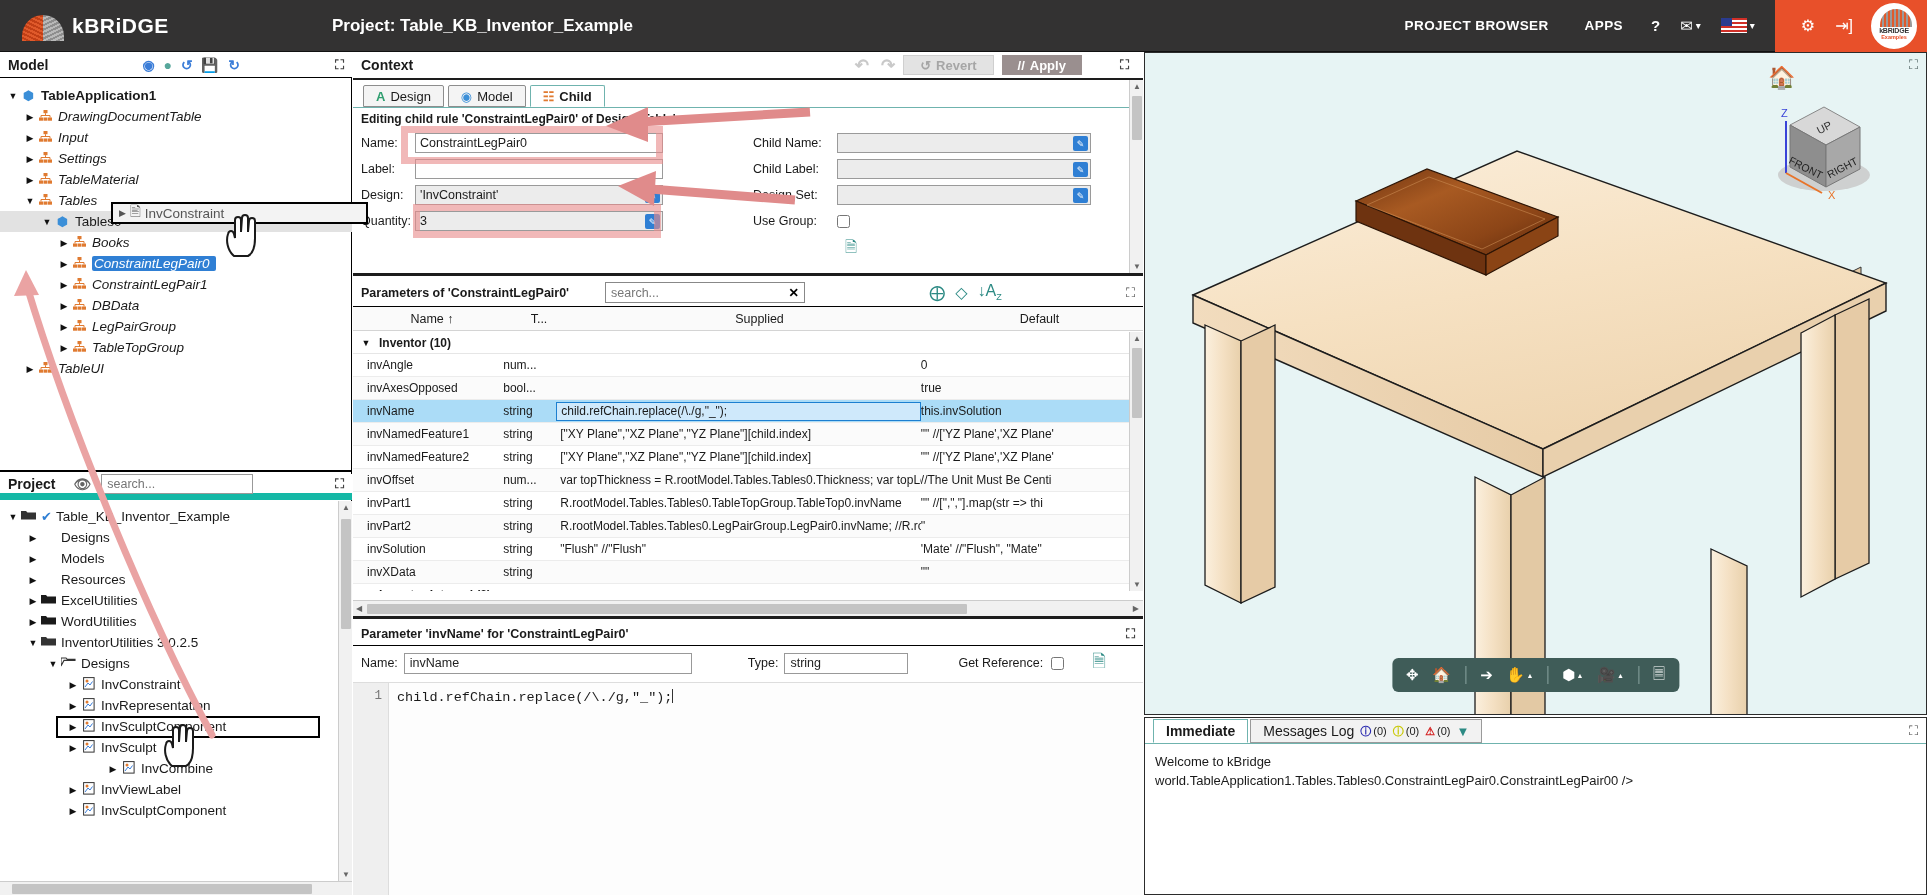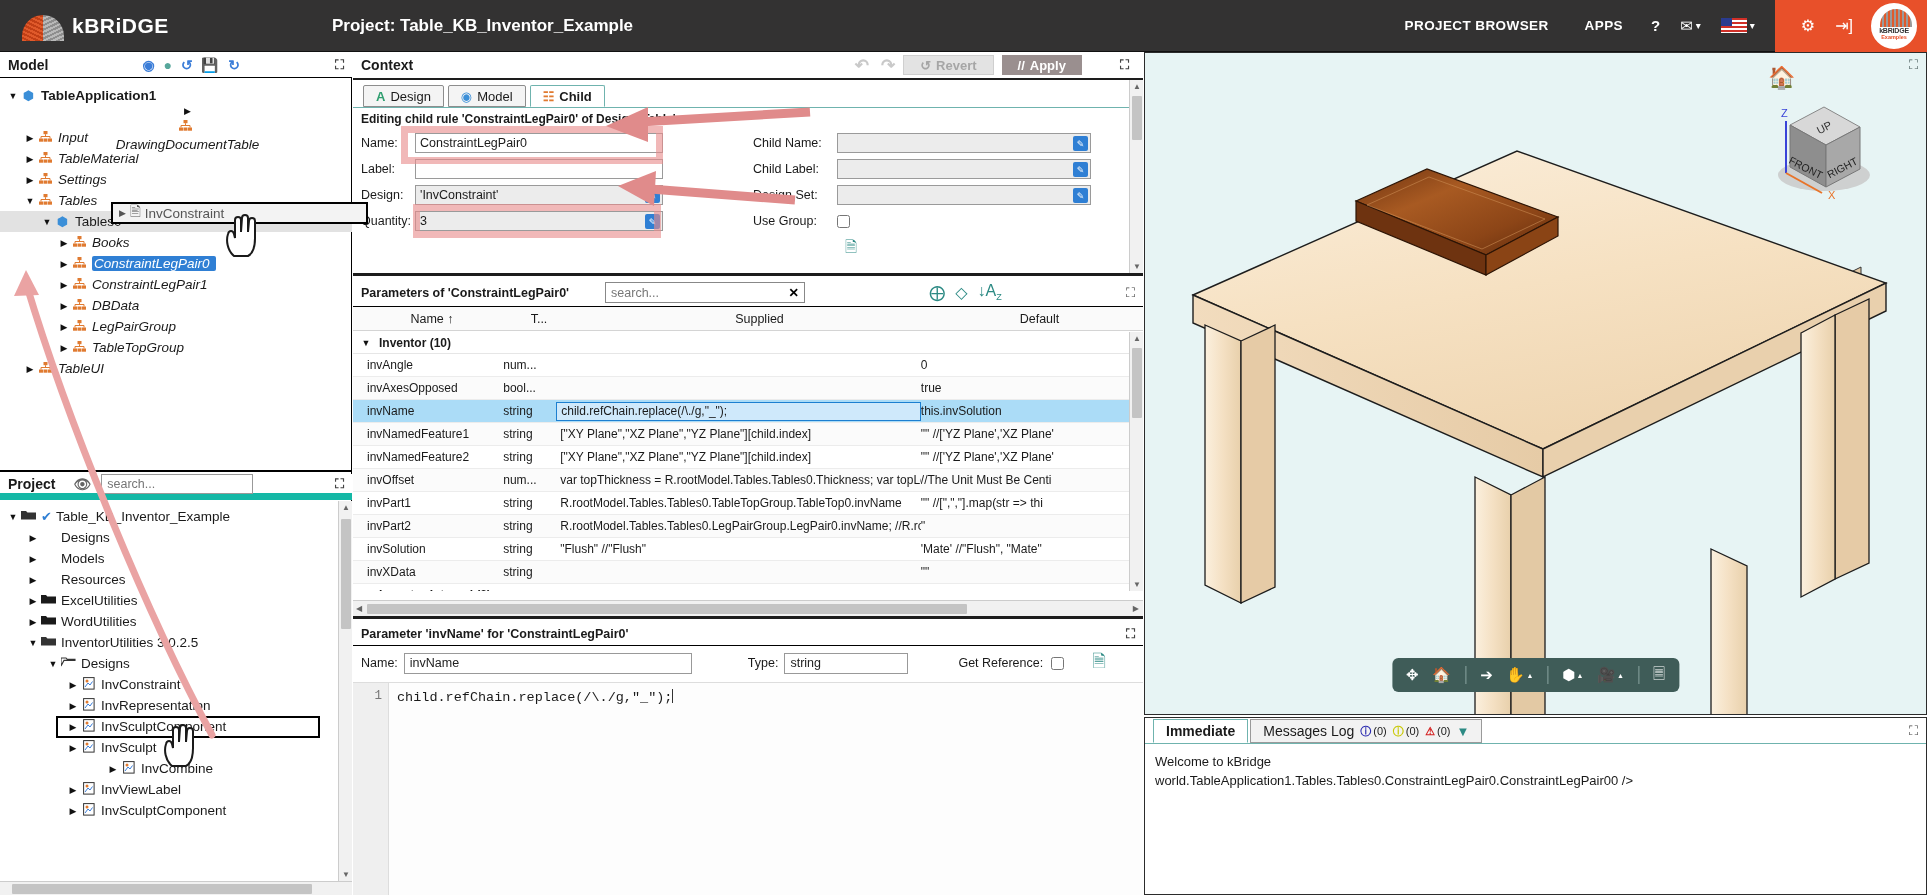--- a/index.html
+++ b/index.html
@@ -284,21 +284,21 @@
       <span class="tool-ico">💾</span>
       <span class="tool-ico">↻</span>
       <span class="expand-ico">⛶</span>
     </div>
     <div id="model-tree">
         <div class="tree-row" style="padding-left: 6px;">
           <span class="tw open"></span>
           <span class="ico-node i-cube">⬢</span>
           <span class="tree-label bold">TableApplication1</span>
         </div>
-        <div class="tree-row" style="padding-left: 23px; flex-direction: column;">
+        <div class="tree-row" style="padding-left: 23px;">
           <span class="tw closed"></span>
           <span class="ico-node i-hier"><svg width="13" height="11" viewBox="0 0 13 11">
               <rect x="4.5" y="0" width="4" height="3.2" fill="#e07a30"></rect>
               <rect x="0" y="7.5" width="4" height="3.2" fill="#e07a30"></rect>
               <rect x="4.5" y="7.5" width="4" height="3.2" fill="#e07a30"></rect>
               <rect x="9" y="7.5" width="4" height="3.2" fill="#e07a30"></rect>
               <path d="M6.5 3.2 V5.5 M2 7.5 V5.5 H11 V7.5" stroke="#e07a30" fill="none" stroke-width="1"></path>
             </svg></span>
           <span class="tree-label italic">DrawingDocumentTable</span>
         </div>
@@ -315,32 +315,32 @@
         </div>
         <div class="tree-row" style="padding-left: 23px;">
           <span class="tw closed"></span>
           <span class="ico-node i-hier"><svg width="13" height="11" viewBox="0 0 13 11">
               <rect x="4.5" y="0" width="4" height="3.2" fill="#e07a30"></rect>
               <rect x="0" y="7.5" width="4" height="3.2" fill="#e07a30"></rect>
               <rect x="4.5" y="7.5" width="4" height="3.2" fill="#e07a30"></rect>
               <rect x="9" y="7.5" width="4" height="3.2" fill="#e07a30"></rect>
               <path d="M6.5 3.2 V5.5 M2 7.5 V5.5 H11 V7.5" stroke="#e07a30" fill="none" stroke-width="1"></path>
             </svg></span>
+          <span class="tree-label italic">Settings</span>
+        </div>
+        <div class="tree-row" style="padding-left: 23px;">
+          <span class="tw closed"></span>
+          <span class="ico-node i-hier"><svg width="13" height="11" viewBox="0 0 13 11">
+              <rect x="4.5" y="0" width="4" height="3.2" fill="#e07a30"></rect>
+              <rect x="0" y="7.5" width="4" height="3.2" fill="#e07a30"></rect>
+              <rect x="4.5" y="7.5" width="4" height="3.2" fill="#e07a30"></rect>
+              <rect x="9" y="7.5" width="4" height="3.2" fill="#e07a30"></rect>
+              <path d="M6.5 3.2 V5.5 M2 7.5 V5.5 H11 V7.5" stroke="#e07a30" fill="none" stroke-width="1"></path>
+            </svg></span>
           <span class="tree-label italic">TableMaterial</span>
-        </div>
-        <div class="tree-row" style="padding-left: 23px;">
-          <span class="tw closed"></span>
-          <span class="ico-node i-hier"><svg width="13" height="11" viewBox="0 0 13 11">
-              <rect x="4.5" y="0" width="4" height="3.2" fill="#e07a30"></rect>
-              <rect x="0" y="7.5" width="4" height="3.2" fill="#e07a30"></rect>
-              <rect x="4.5" y="7.5" width="4" height="3.2" fill="#e07a30"></rect>
-              <rect x="9" y="7.5" width="4" height="3.2" fill="#e07a30"></rect>
-              <path d="M6.5 3.2 V5.5 M2 7.5 V5.5 H11 V7.5" stroke="#e07a30" fill="none" stroke-width="1"></path>
-            </svg></span>
-          <span class="tree-label italic">Settings</span>
         </div>
         <div class="tree-row" style="padding-left: 23px;">
           <span class="tw open"></span>
           <span class="ico-node i-hier"><svg width="13" height="11" viewBox="0 0 13 11">
               <rect x="4.5" y="0" width="4" height="3.2" fill="#e07a30"></rect>
               <rect x="0" y="7.5" width="4" height="3.2" fill="#e07a30"></rect>
               <rect x="4.5" y="7.5" width="4" height="3.2" fill="#e07a30"></rect>
               <rect x="9" y="7.5" width="4" height="3.2" fill="#e07a30"></rect>
               <path d="M6.5 3.2 V5.5 M2 7.5 V5.5 H11 V7.5" stroke="#e07a30" fill="none" stroke-width="1"></path>
             </svg></span>

